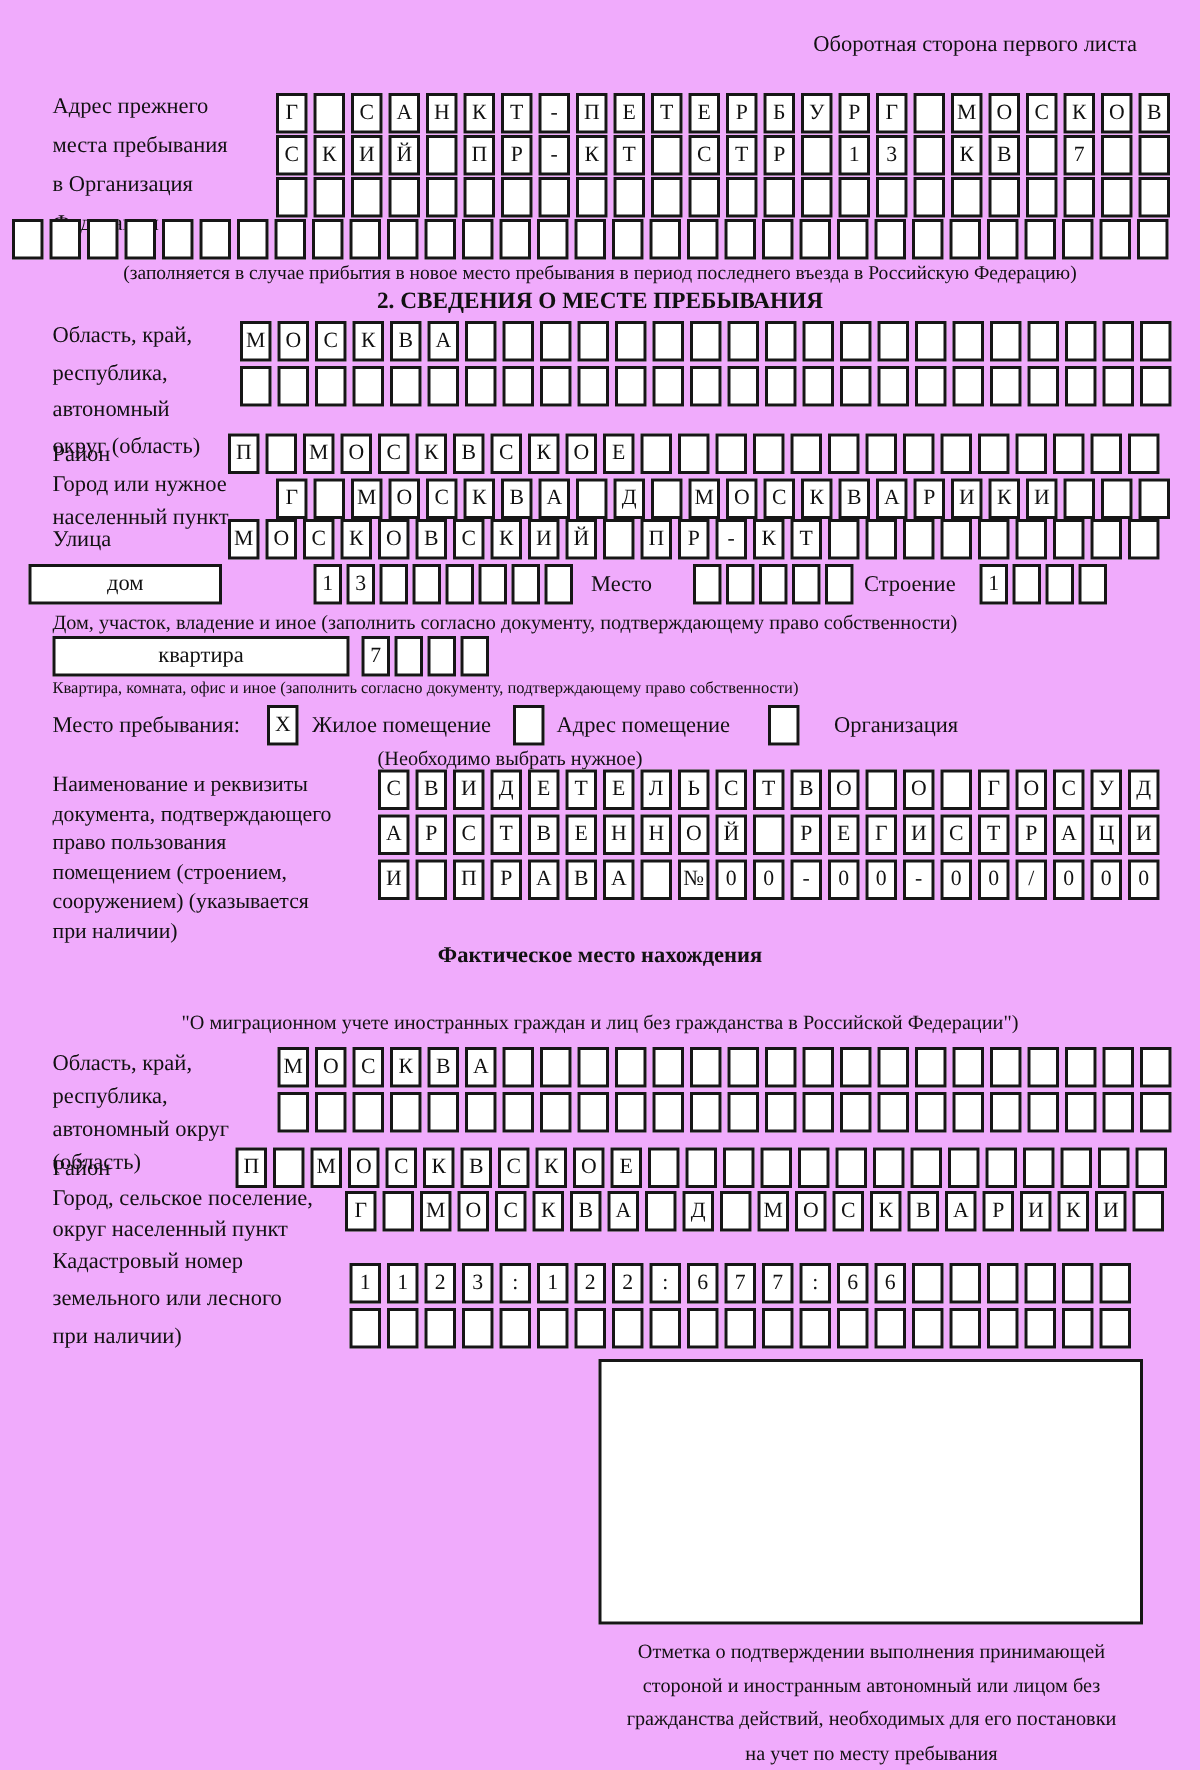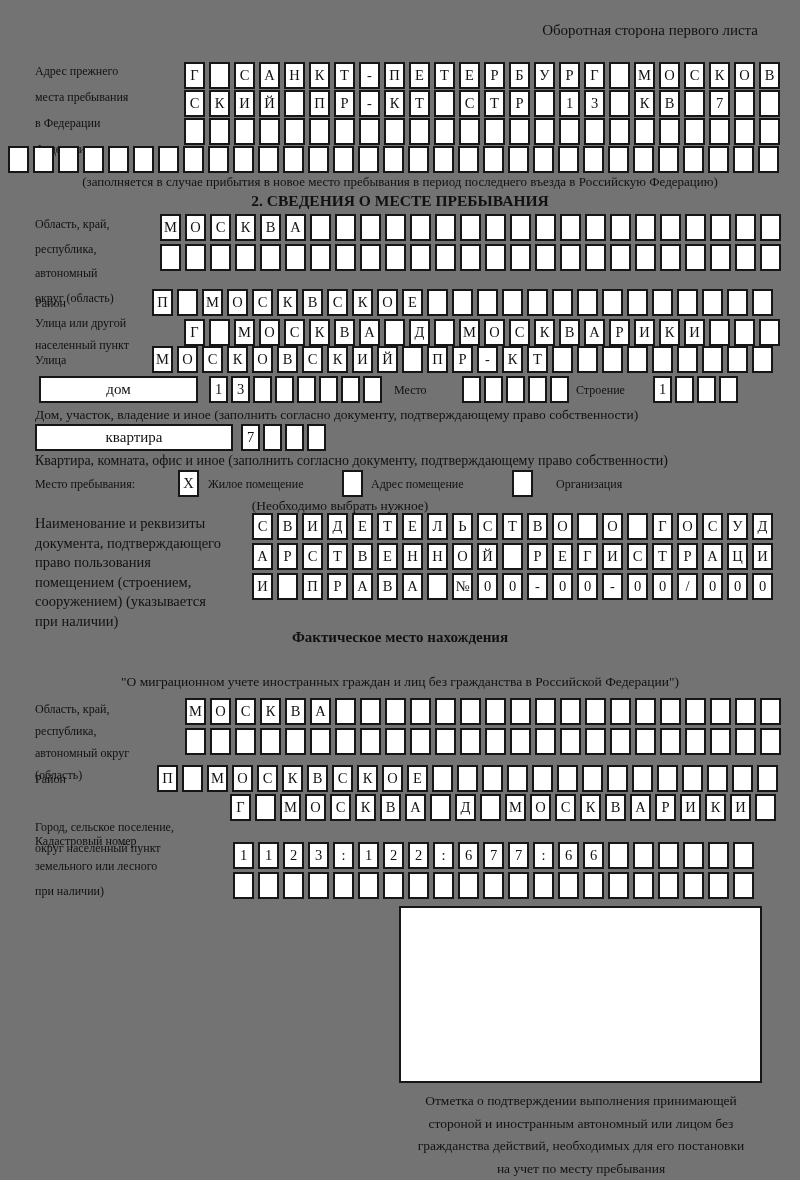--- a/index.html
+++ b/index.html
@@ -1,21 +1,21 @@
 <!DOCTYPE html>
 <html><head>
 <meta charset="utf-8">
 <style>
   html,body{margin:0;padding:0;background:#fff;}
   #page{
-    position:relative;width:800px;height:1180px;background:#737373;
+    position:relative;width:800px;height:1180px;background:#f0abfc;
     font-family:"Liberation Serif","DejaVu Serif",serif;color:#111;overflow:hidden;
   }
   .abs{position:absolute;}
-  .lbl{font-size:12px;line-height:26px;white-space:nowrap;}
+  .lbl{font-size:15px;line-height:26px;white-space:nowrap;}
   .lbl div{white-space:nowrap;}
   .cap{font-size:13px;white-space:nowrap;}
   .center{width:800px;left:0;text-align:center;}
   .bold{font-weight:bold;}
   .boxrow{position:absolute;display:flex;gap:4px;}
   .cbox{
     width:21px;height:27px;box-sizing:border-box;border:2px solid #161616;
     display:flex;align-items:center;justify-content:center;
     font-size:14.5px;background:#fff;flex:none;
   }
@@ -30,21 +30,21 @@
 </head>
 <body>
 
 <div id="page">
 
   <div class="abs cap" style="top:22px;right:42px;font-size:15px;">Оборотная сторона первого листа</div>
 
   <div class="abs lbl" style="left:35px;top:58px;">
     <div>Адрес прежнего</div>
     <div>места пребывания</div>
-    <div>в Федерации</div>
+    <div>в Организация</div>
     <div>Федерации</div>
   </div>
   <div class="boxrow" style="left:184px;top:62px;">
       <span class="cbox">Г</span>
       <span class="cbox"></span>
       <span class="cbox">С</span>
       <span class="cbox">А</span>
       <span class="cbox">Н</span>
       <span class="cbox">К</span>
       <span class="cbox">Т</span>
@@ -239,21 +239,21 @@
       <span class="cbox"></span>
       <span class="cbox"></span>
       <span class="cbox"></span>
       <span class="cbox"></span>
       <span class="cbox"></span>
       <span class="cbox"></span>
       <span class="cbox"></span>
     </div>
 
   <div class="abs lbl" style="left:35px;top:312px;line-height:22px;">
-    <div>Улица или другой</div>
+    <div>Город или нужное</div>
     <div>населенный пункт</div>
   </div>
   <div class="boxrow" style="left:184px;top:319px;">
       <span class="cbox">Г</span>
       <span class="cbox"></span>
       <span class="cbox">М</span>
       <span class="cbox">О</span>
       <span class="cbox">С</span>
       <span class="cbox">К</span>
       <span class="cbox">В</span>
@@ -298,21 +298,21 @@
       <span class="cbox"></span>
       <span class="cbox"></span>
       <span class="cbox"></span>
       <span class="cbox"></span>
       <span class="cbox"></span>
       <span class="cbox"></span>
       <span class="cbox"></span>
       <span class="cbox"></span>
     </div>
 
-  <div class="widebox" style="left:39px;top:376px;width:159px;">дом</div>
+  <div class="widebox" style="left:19px;top:376px;width:129px;">дом</div>
   <div class="boxrow tight" style="left:209px;top:376px;">
       <span class="cbox">1</span>
       <span class="cbox">3</span>
       <span class="cbox"></span>
       <span class="cbox"></span>
       <span class="cbox"></span>
       <span class="cbox"></span>
       <span class="cbox"></span>
       <span class="cbox"></span>
     </div>
@@ -333,21 +333,21 @@
     </div>
   <div class="abs cap" style="left:35px;top:407px;font-size:13.5px;">Дом, участок, владение и иное (заполнить согласно документу, подтверждающему право собственности)</div>
 
   <div class="widebox" style="left:35px;top:424px;width:198px;">квартира</div>
   <div class="boxrow tight" style="left:241px;top:424px;">
       <span class="cbox">7</span>
       <span class="cbox"></span>
       <span class="cbox"></span>
       <span class="cbox"></span>
     </div>
-  <div class="abs cap" style="left:35px;top:453px;font-size:14px;">Квартира, комната, офис и иное (заполнить согласно документу, подтверждающему право собственности)</div>
+  <div class="abs cap" style="left:35px;top:453px;font-size:11px;">Квартира, комната, офис и иное (заполнить согласно документу, подтверждающему право собственности)</div>
 
   <div class="abs lbl" style="left:35px;top:471px;">Место пребывания:</div>
   <div class="cbox abs" style="left:178px;top:470px;">X</div>
   <div class="abs lbl" style="left:208px;top:471px;">Жилое помещение</div>
   <div class="cbox abs" style="left:342px;top:470px;"></div>
   <div class="abs lbl" style="left:371px;top:471px;">Адрес помещение</div>
   <div class="cbox abs" style="left:512px;top:470px;"></div>
   <div class="abs lbl" style="left:556px;top:471px;">Организация</div>
   <div class="abs cap" style="left:190px;top:498px;width:300px;text-align:center;font-size:13.5px;">(Необходимо выбрать нужное)</div>
 
@@ -513,21 +513,21 @@
       <span class="cbox"></span>
       <span class="cbox"></span>
       <span class="cbox"></span>
       <span class="cbox"></span>
       <span class="cbox"></span>
       <span class="cbox"></span>
       <span class="cbox"></span>
       <span class="cbox"></span>
     </div>
 
-  <div class="abs lbl" style="left:35px;top:789px;line-height:21px;margin-top:28px;">
+  <div class="abs lbl" style="left:35px;top:789px;line-height:21px;">
     <div>Город, сельское поселение,</div>
     <div>округ населенный пункт</div>
   </div>
   <div class="boxrow" style="left:230px;top:794px;">
       <span class="cbox">Г</span>
       <span class="cbox"></span>
       <span class="cbox">М</span>
       <span class="cbox">О</span>
       <span class="cbox">С</span>
       <span class="cbox">К</span>

